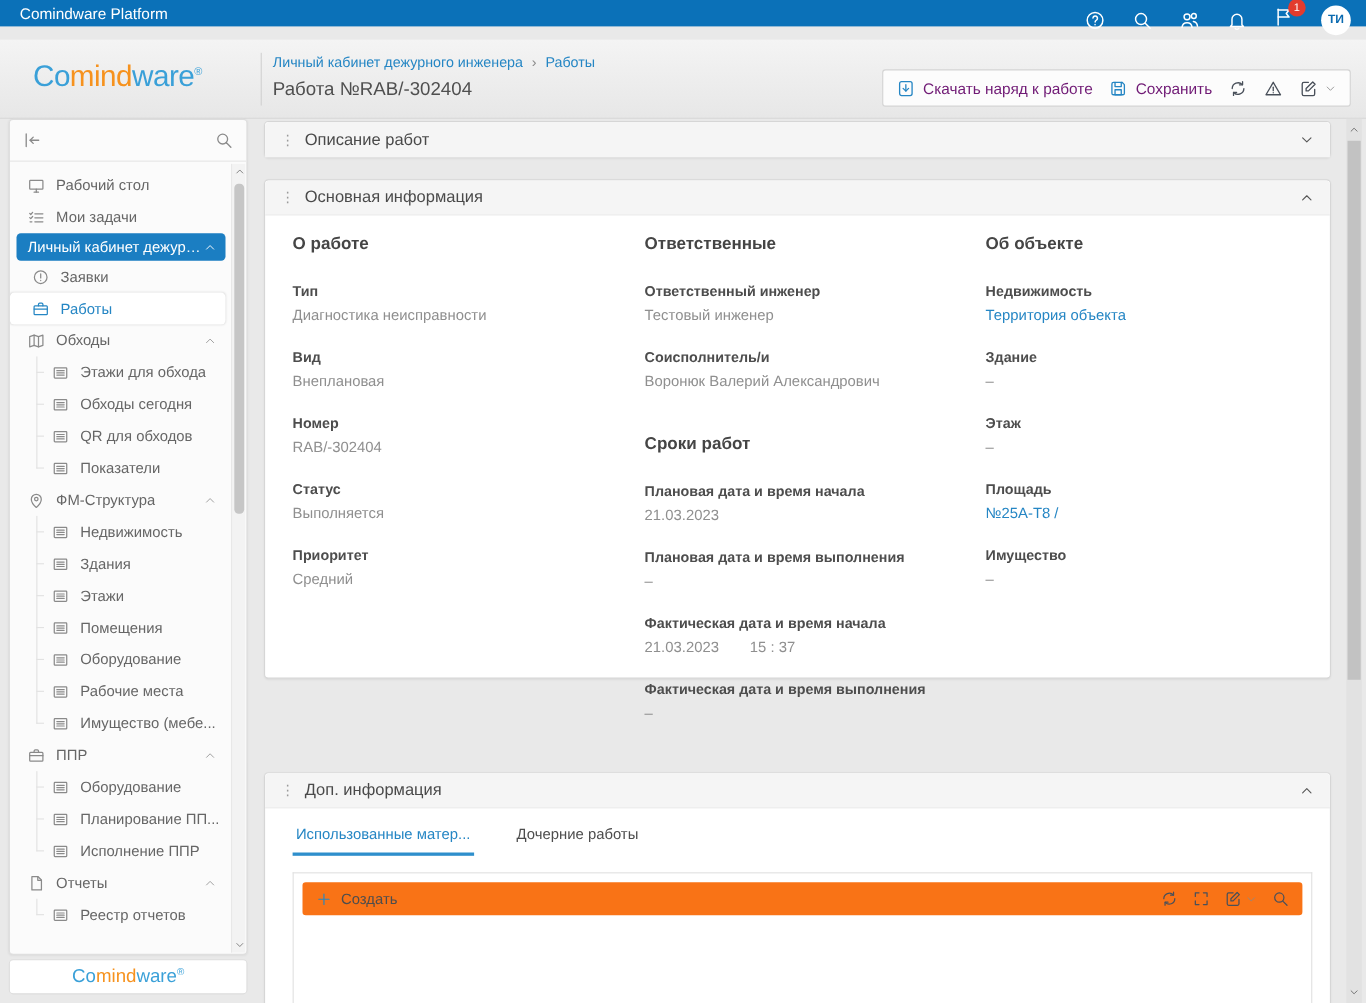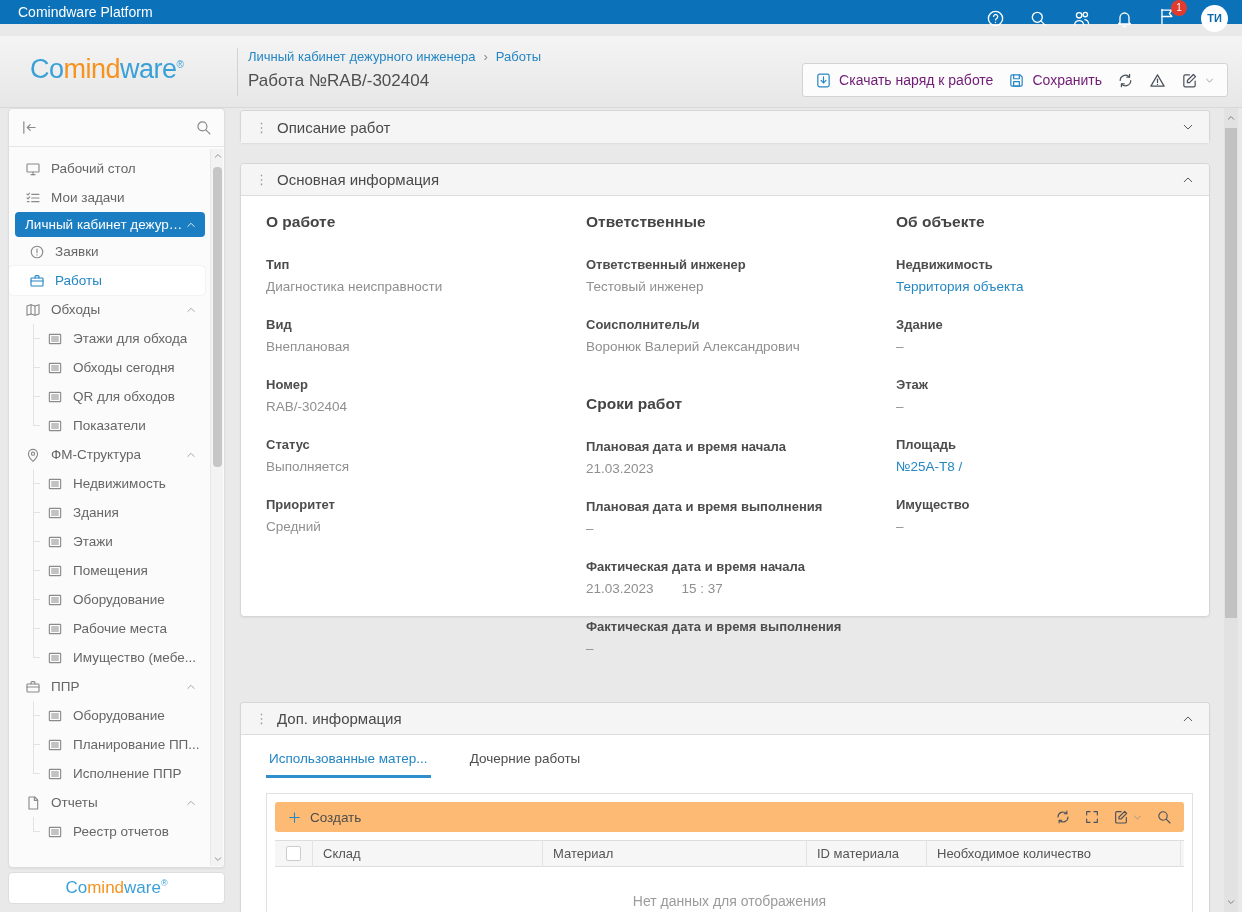--- a/index.html
+++ b/index.html
@@ -78,21 +78,21 @@
   .fvalue.link{ color:#2586c4; cursor:pointer; }
   .tsep{ margin-left:28px; }
 
   
   .c3-body{ position:relative; height:177px; }
   .tabs{ position:absolute; left:25px; top:16px; z-index:2; display:flex; gap:36px; }
   .tab{ font-size:13.5px; padding:0 3px 9px; cursor:pointer; }
   .tab.on{ color:#2586c4; border-bottom:3px solid #2e8fcc; }
   .tab.off{ color:#4d4d4d; }
   .tabpanel{ position:absolute; left:25px; right:16px; top:58px; bottom:0; border:1px solid #e0e0e0; border-bottom:none; background:#fff; padding:8px; }
-  .grid-toolbar{ height:30px; background:#fdba74; border-radius:3px; display:flex; align-items:center; padding:0 12px; color:#4d4d4d; }
+  .grid-toolbar{ height:30px; background:#f97316; border-radius:3px; display:flex; align-items:center; padding:0 12px; color:#4d4d4d; }
   .create-btn{ display:flex; align-items:center; gap:8px; font-size:13.5px; cursor:pointer; }
   .create-btn .ic{ width:15px; height:15px; color:#2586c4; }
   .gt-icons{ margin-left:auto; display:flex; align-items:center; gap:13px; }
   .gt-icons .ic{ width:16px; height:16px; color:#49505a; cursor:pointer; }
   .gt-icons .chev-sm{ margin-left:-10px; }
   .tbl{ margin-top:8px; overflow:hidden; }
   .thead{ display:flex; height:27px; background:#f6f6f6; border-top:1px solid #ddd; border-bottom:1px solid #ddd; align-items:center; }
   .th{ font-size:13px; color:#555; padding:0 10px; border-right:1px solid #e3e3e3; height:27px; line-height:27px; overflow:hidden; white-space:nowrap; flex:none; }
   .th.cbc{ width:38px; display:flex; align-items:center; justify-content:center; }
   .cb{ width:15px; height:15px; border:1px solid #ccc; border-radius:2px; background:#fff; cursor:pointer; }
@@ -601,33 +601,20 @@
                 <use href="#i-edit"></use>
               </svg>
             <svg class="ic chev-sm" style="width:11px;height:11px;color:#8a8a8a">
                 <use href="#i-chev-down"></use>
               </svg>
             <svg class="ic">
                 <use href="#i-search"></use>
               </svg>
           </span>
         </div>
-        <div class="tbl">
-          <div class="thead">
-            <span class="th cbc">
-                <span class="cb"></span>
-              </span>
-            <span class="th" style="width:230px">Склад</span>
-            <span class="th" style="width:264px">Материал</span>
-            <span class="th" style="width:120px">ID материала</span>
-            <span class="th" style="width:254px">Необходимое количество</span>
-            <span class="th" style="width:60px;border-right:none">С</span>
-          </div>
-          <div class="empty">Нет данных для отображения</div>
-        </div>
       </div>
     </div>
   </div>
 
   <div class="pscroll">
     <span class="sar" style="top:2px">
         <svg class="ic">
           <use href="#i-chev-up"></use>
         </svg>
       </span>

